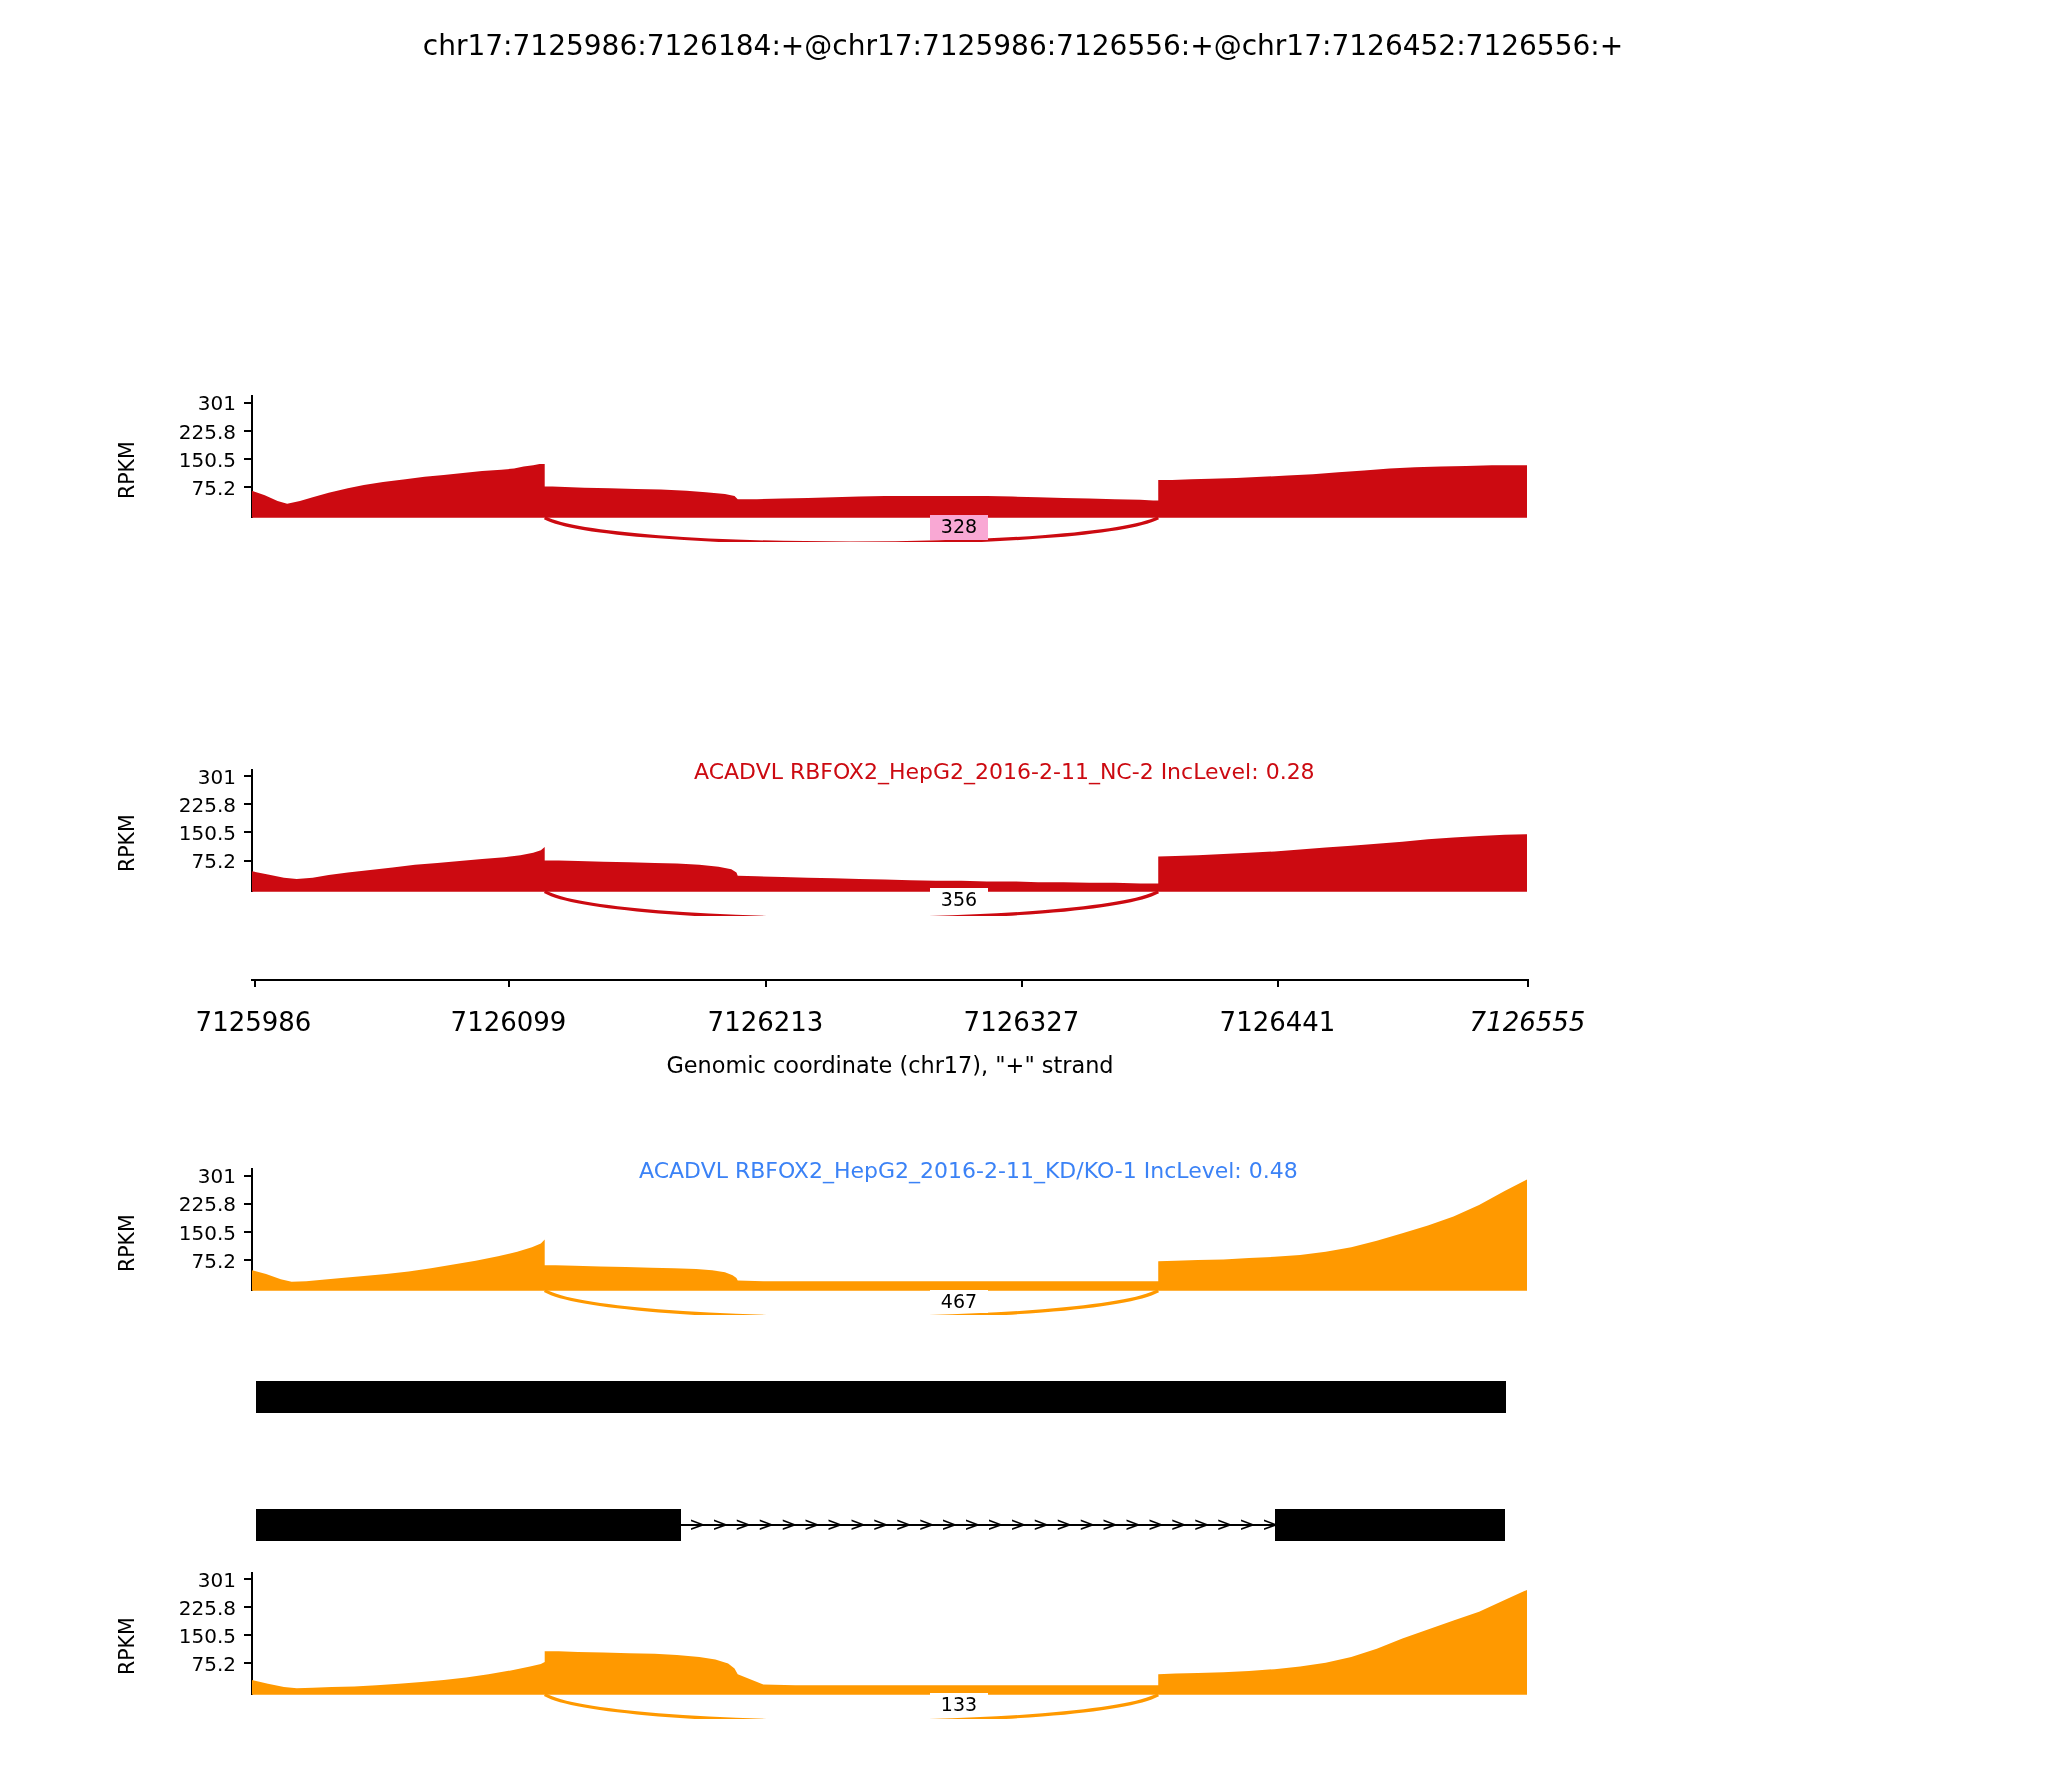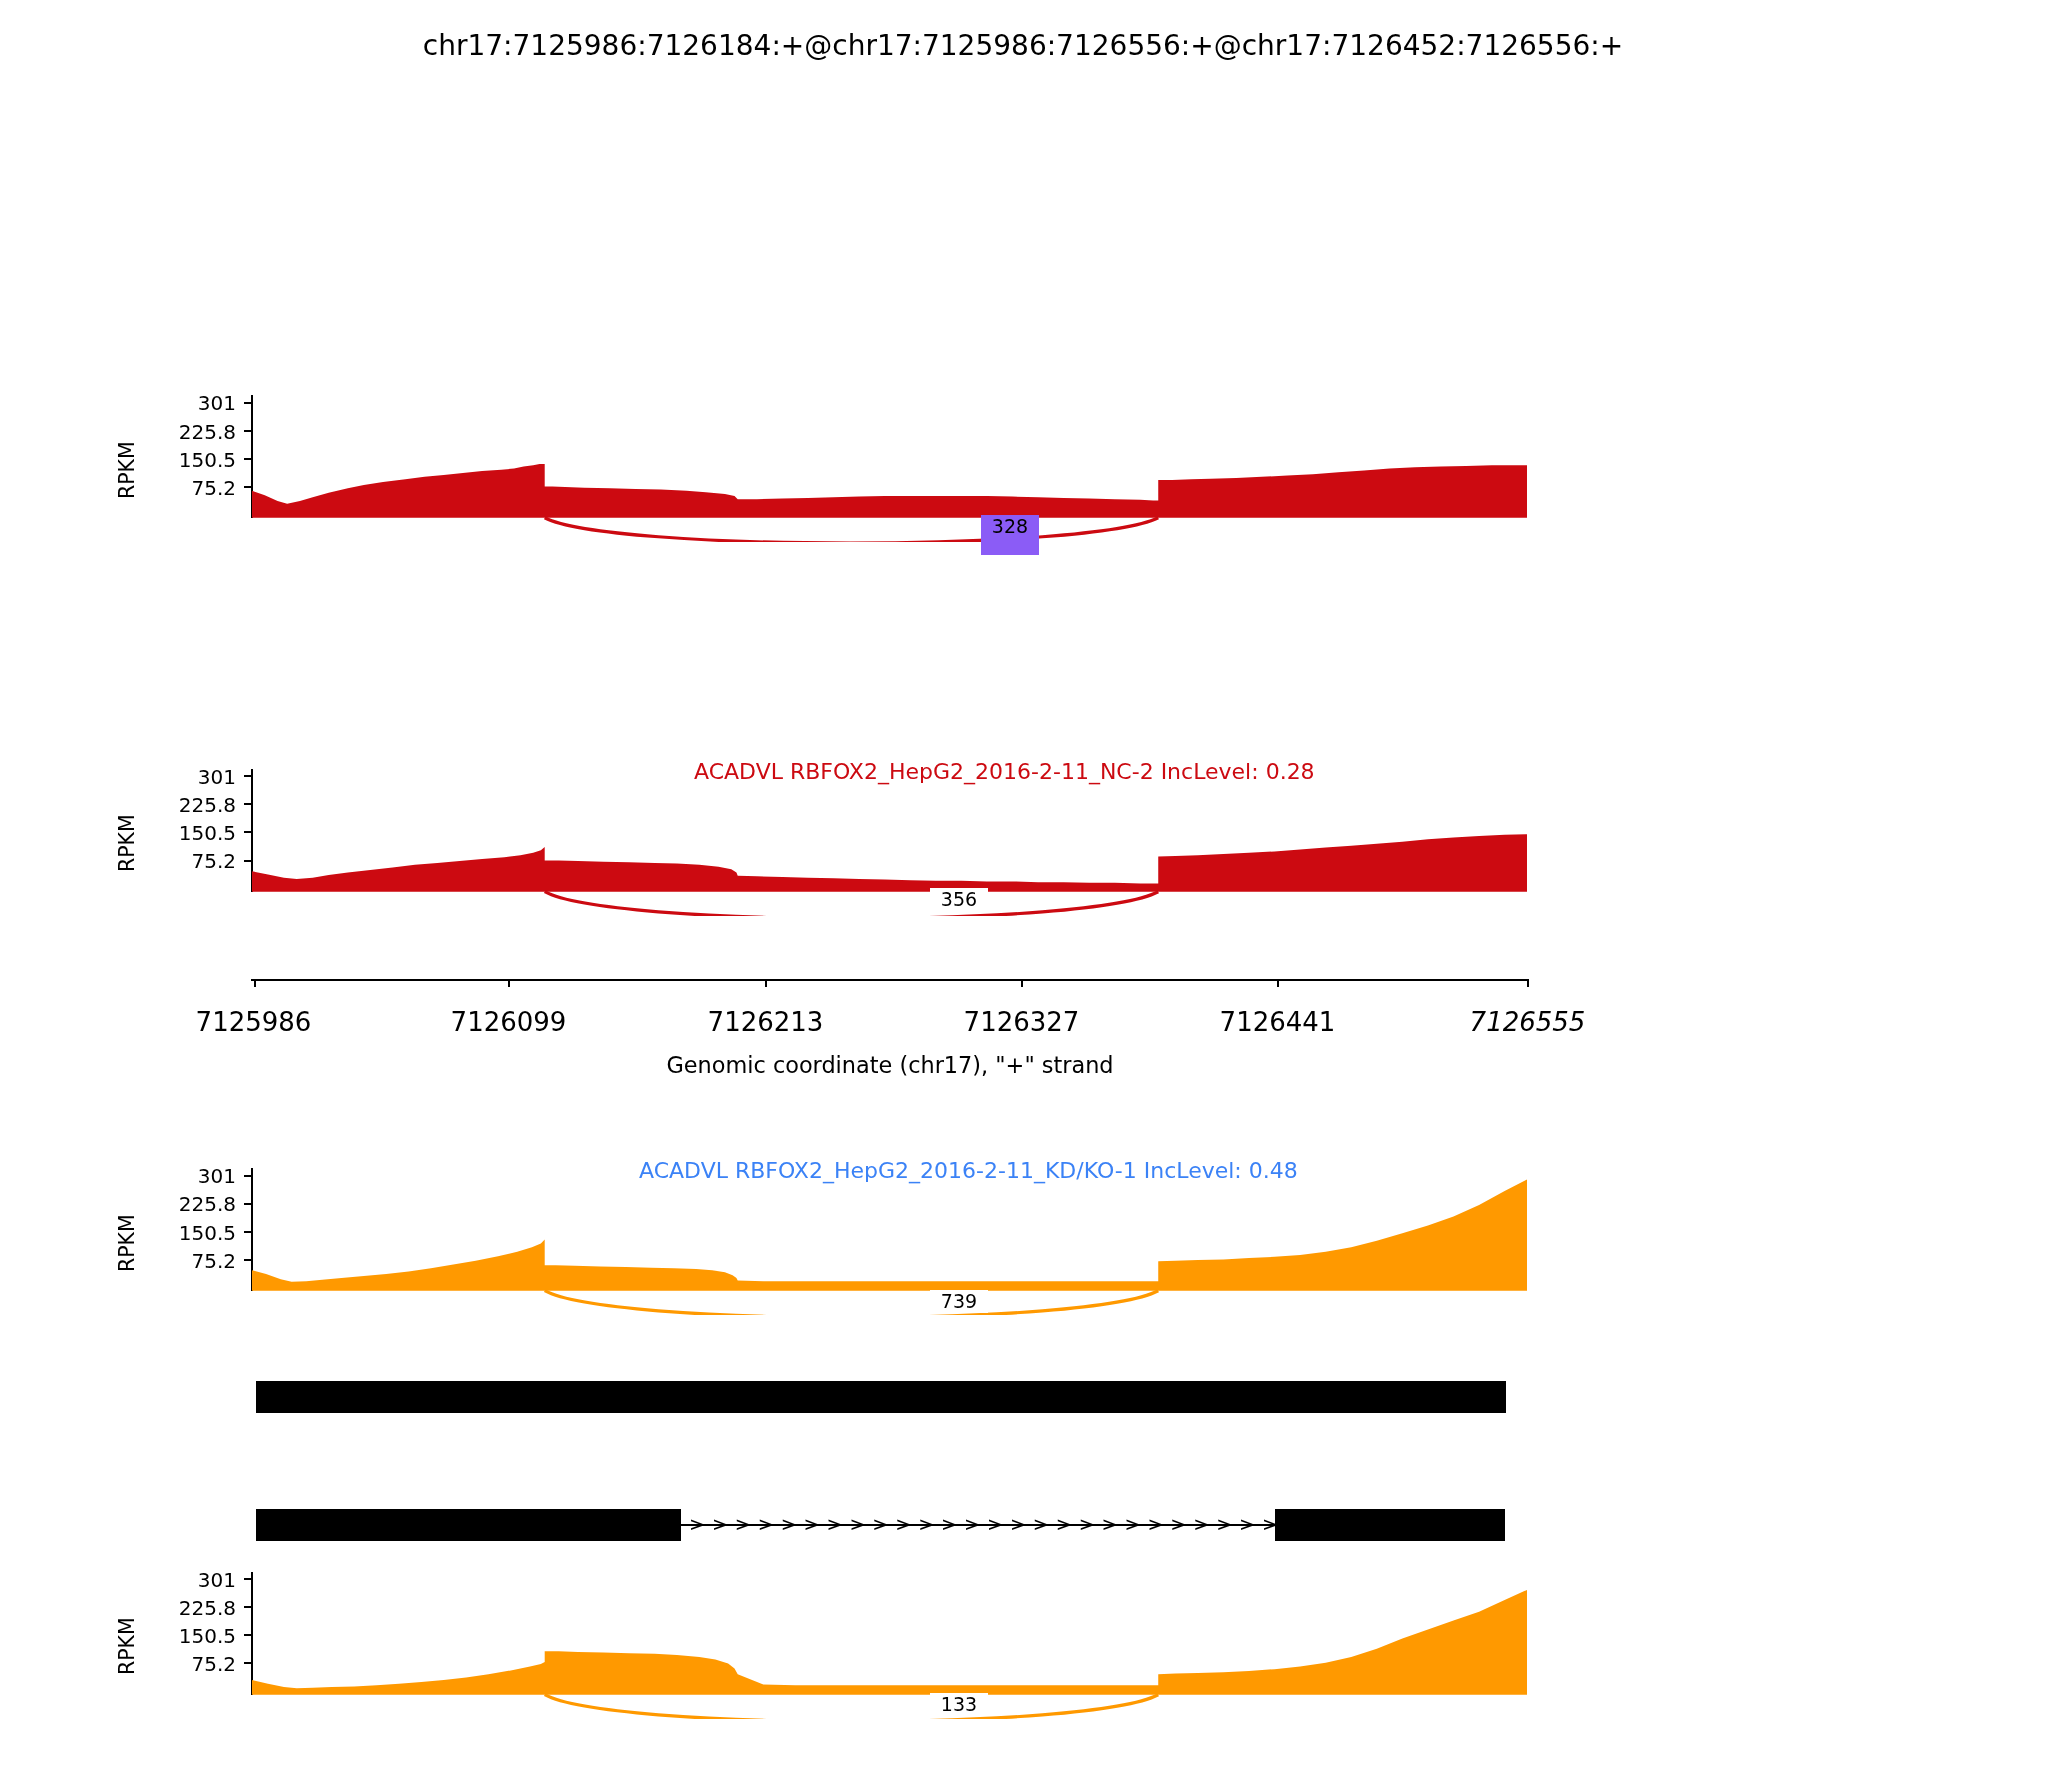--- a/index.html
+++ b/index.html
@@ -142,21 +142,21 @@
     <div class="ytick-mark" style="left:244px; top:238px;"></div>
     <div class="ytick-mark" style="left:244px; top:266px;"></div>
     <div class="ytick-mark" style="left:244px; top:294px;"></div>
     <div class="axis-line-y" style="left:251px; top:203px; height:123px;"></div>
 
 
     <svg class="coverage-svg" style="left:252px; top:203px;" width="1275" height="147" viewBox="0 0 1995 230" preserveAspectRatio="none">
       <path fill="#cc0a11" d="M0,192 L0,150 L20,157 L40,166 L55,170 L75,166 L95,160 L120,153 L150,146 L175,141 L205,136 L240,132 L270,128 L300,125 L330,122 L360,119 L390,117 L410,115 L425,112 L440,110 L450,108 L458,108 L458,143 L470,143 L490,144 L520,145 L560,146 L600,147 L640,148 L680,150 L710,152 L740,155 L755,158 L760,163 L790,163 L830,162 L870,161 L910,160 L950,159 L990,158 L1030,158 L1070,158 L1110,158 L1150,158 L1190,159 L1230,160 L1270,161 L1310,162 L1350,163 L1390,164 L1410,165 L1418,165 L1418,133 L1440,133 L1470,132 L1500,131 L1540,130 L1580,128 L1620,126 L1660,124 L1700,121 L1740,118 L1780,115 L1820,113 L1860,112 L1900,111 L1940,110 L1970,110 L1995,110 L1995,192 Z"></path>
       <path fill="none" stroke="#cc0a11" stroke-width="5" d="M458,192 C560,245 1310,245 1418,192"></path>
     </svg>
-    <div class="junction-box" style="left:981px; top:323px; width:58px; height:40px; background:#8b5cf6;">328</div>
+    <div class="junction-box" style="left:930px; top:323px; width:58px; height:25px; background:#f9a8d4;">328</div>
   </div>
 
   <div class="panel" style="top:377px;height:160px;">
     <div class="ylabel" style="left:115px; top:495px; font-size:20.5px;">RPKM</div>
 
     <div class="ytick-label" style="left:147px; top:388px; width:89px;">301</div>
     <div class="ytick-label" style="left:147px; top:416px; width:89px;">225.8</div>
     <div class="ytick-label" style="left:147px; top:444px; width:89px;">150.5</div>
     <div class="ytick-label" style="left:147px; top:472px; width:89px;">75.2</div>
 
@@ -188,21 +188,21 @@
     <div class="ytick-mark" style="left:244px; top:656px;"></div>
     <div class="ytick-mark" style="left:244px; top:684px;"></div>
     <div class="axis-line-y" style="left:251px; top:593px; height:123px;"></div>
 
     <div class="panel-label" style="left:639px; top:583px; color:#3b82f6;">ACADVL RBFOX2_HepG2_2016-2-11_KD/KO-1 IncLevel: 0.48</div>
 
     <svg class="coverage-svg" style="left:252px; top:593px;" width="1275" height="147" viewBox="0 0 1995 230" preserveAspectRatio="none">
       <path fill="#ff9900" d="M0,192 L0,160 L22,166 L45,174 L62,178 L85,177 L110,175 L140,172 L175,169 L210,166 L245,162 L280,157 L315,151 L350,145 L385,138 L415,131 L438,124 L452,118 L458,112 L458,152 L475,152 L505,153 L545,154 L585,155 L625,156 L660,157 L695,158 L720,160 L740,163 L752,168 L758,172 L760,176 L800,177 L850,177 L900,177 L950,177 L1000,177 L1050,177 L1100,177 L1150,177 L1200,177 L1250,177 L1300,177 L1350,177 L1400,177 L1418,177 L1418,146 L1445,145 L1480,144 L1520,143 L1560,141 L1600,139 L1640,136 L1680,131 L1720,124 L1760,114 L1800,102 L1840,90 L1880,76 L1920,58 L1960,36 L1995,18 L1995,192 Z"></path>
       <path fill="none" stroke="#ff9900" stroke-width="5" d="M458,192 C560,248 1310,248 1418,192"></path>
     </svg>
-    <div class="junction-box" style="left:930px; top:715px; width:58px; height:23px; background:#ffffff;">739</div>
+    <div class="junction-box" style="left:930px; top:715px; width:58px; height:23px; background:#ffffff;">467</div>
   </div>
 
   <div class="panel" style="top:777px;height:160px;">
     <div class="ylabel" style="left:115px; top:898px; font-size:20.5px;">RPKM</div>
 
     <div class="ytick-label" style="left:147px; top:791px; width:89px;">301</div>
     <div class="ytick-label" style="left:147px; top:819px; width:89px;">225.8</div>
     <div class="ytick-label" style="left:147px; top:847px; width:89px;">150.5</div>
     <div class="ytick-label" style="left:147px; top:875px; width:89px;">75.2</div>
 

